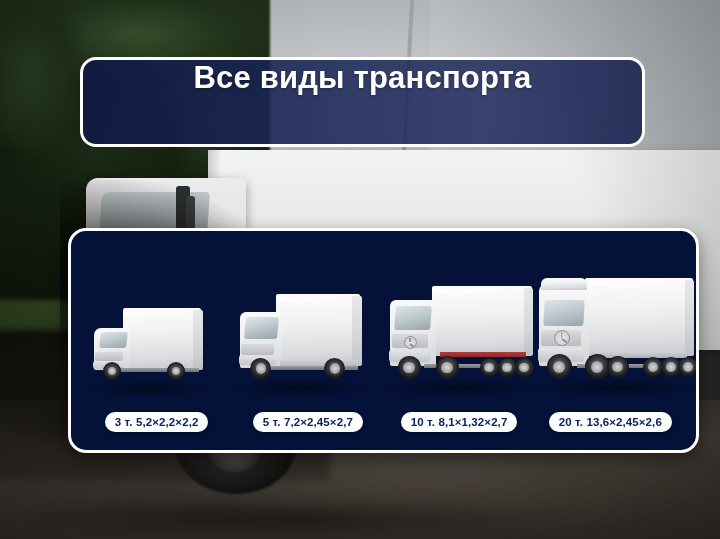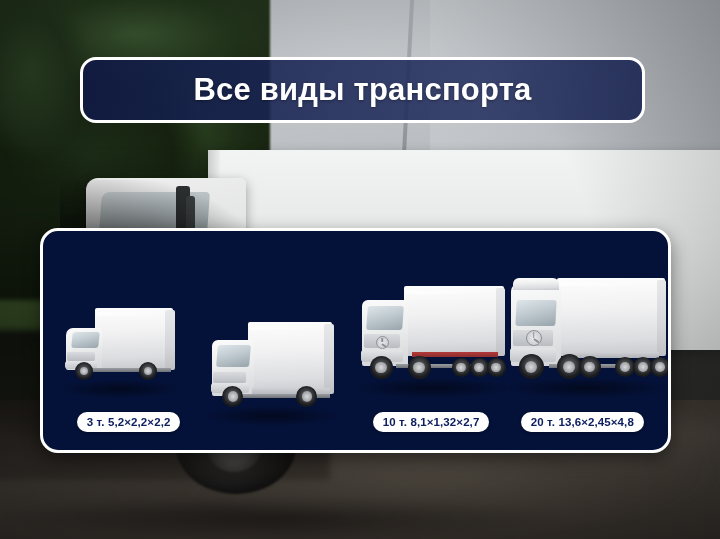--- a/index.html
+++ b/index.html
@@ -132,35 +132,35 @@
     background:linear-gradient(180deg,rgba(10,10,10,.85) 0%,rgba(18,16,14,.75) 50%,rgba(25,22,19,.35) 100%);
     filter:blur(3px);
   }
   .vignette{
     position:absolute;inset:0;
     background:radial-gradient(ellipse at 50% 45%, rgba(0,0,0,0) 45%, rgba(0,0,0,.28) 100%);
   }
 
   
   .title-banner{
-    position:absolute;left:80px;top:57px;width:565px;height:66px;
+    position:absolute;left:80px;top:57px;width:565px;height:90px;
     box-sizing:border-box;
     background:linear-gradient(95deg, rgba(16,26,66,.93) 0%, rgba(28,40,88,.88) 45%, rgba(34,46,94,.86) 72%, rgba(26,37,82,.9) 100%);
     border:3px solid #ffffff;border-radius:16px;
-    display:flex;align-items:center;justify-content:center;
+    display:flex;justify-content:center;
   }
   .title-text{
     color:#ffffff;font-size:31px;font-weight:700;letter-spacing:.2px;
     text-shadow:0 1px 3px rgba(0,0,0,.35);
     white-space:nowrap;
   }
 
   
   .panel{
-    position:absolute;left:40px;top:228px;width:631px;height:225px;
+    position:absolute;left:68px;top:228px;width:631px;height:225px;
     box-sizing:border-box;
     background:#041138;
     border:3px solid #ffffff;border-radius:18px;
     box-shadow:0 6px 18px rgba(0,0,0,.45);
     overflow:hidden;
   }
   .cards{
     position:absolute;inset:0;display:flex;align-items:flex-end;
     padding:0 10px 18px 10px;box-sizing:border-box;
   }
@@ -274,20 +274,21 @@
           <div class="stripe" style="left:46px;top:34px;width:70px;height:4px;"></div>
           <div class="cab" style="left:8px;top:48px;width:42px;height:56px;border-radius:6px 4px 2px 2px;"></div>
           <div class="glass" style="left:13px;top:53px;width:33px;height:22px;transform:skewX(-5deg);"></div>
           <div class="grl" style="left:9px;top:80px;width:33px;height:11px;"></div>
           <div class="bmp" style="left:7px;top:91px;width:38px;height:10px;border-radius:3px;"></div>
           <div class="skirt" style="left:48px;top:96px;width:78px;height:8px;"></div>
           <div class="chas" style="left:24px;top:102px;width:102px;height:4px;"></div>
           <div class="tyre" style="left:18px;top:94px;width:21px;height:21px;"></div>
           <div class="tyre" style="left:92px;top:94px;width:21px;height:21px;"></div>
         </div>
+        <span class="badge">5 т. 7,2×2,45×2,7</span>
       </div>
 
       <div class="card">
         <div class="veh">
           <div class="shade" style="left:0px;top:114px;width:152px;height:20px;"></div>
 
           <div class="body" style="left:48px;top:22px;width:100px;height:70px;"></div>
           <div class="body-face" style="left:140px;top:24px;width:9px;height:68px;"></div>
           <div class="stripe" style="left:50px;top:26px;width:84px;height:4px;"></div>
           <div class="skirt" style="left:56px;top:88px;width:86px;height:5px;background:linear-gradient(180deg,#b23a3a,#8d2c2c);"></div>
@@ -322,20 +323,20 @@
           <div class="emblem" style="left:19px;top:66px;width:14px;height:14px;"></div>
           <div class="bmp" style="left:3px;top:84px;width:46px;height:14px;border-radius:3px;"></div>
           <div class="chas" style="left:42px;top:100px;width:116px;height:4px;"></div>
           <div class="tyre" style="left:12px;top:90px;width:25px;height:25px;"></div>
           <div class="tyre" style="left:50px;top:90px;width:25px;height:25px;"></div>
           <div class="tyre" style="left:72px;top:92px;width:22px;height:22px;"></div>
           <div class="tyre" style="left:108px;top:93px;width:20px;height:20px;"></div>
           <div class="tyre" style="left:126px;top:93px;width:20px;height:20px;"></div>
           <div class="tyre" style="left:143px;top:93px;width:20px;height:20px;"></div>
         </div>
-        <span class="badge">20 т. 13,6×2,45×4,8</span>
+        <span class="badge">20 т. 13,6×2,45×2,6</span>
       </div>
 
     </div>
   </div>
 
 
 </div>
 
 </body></html>

